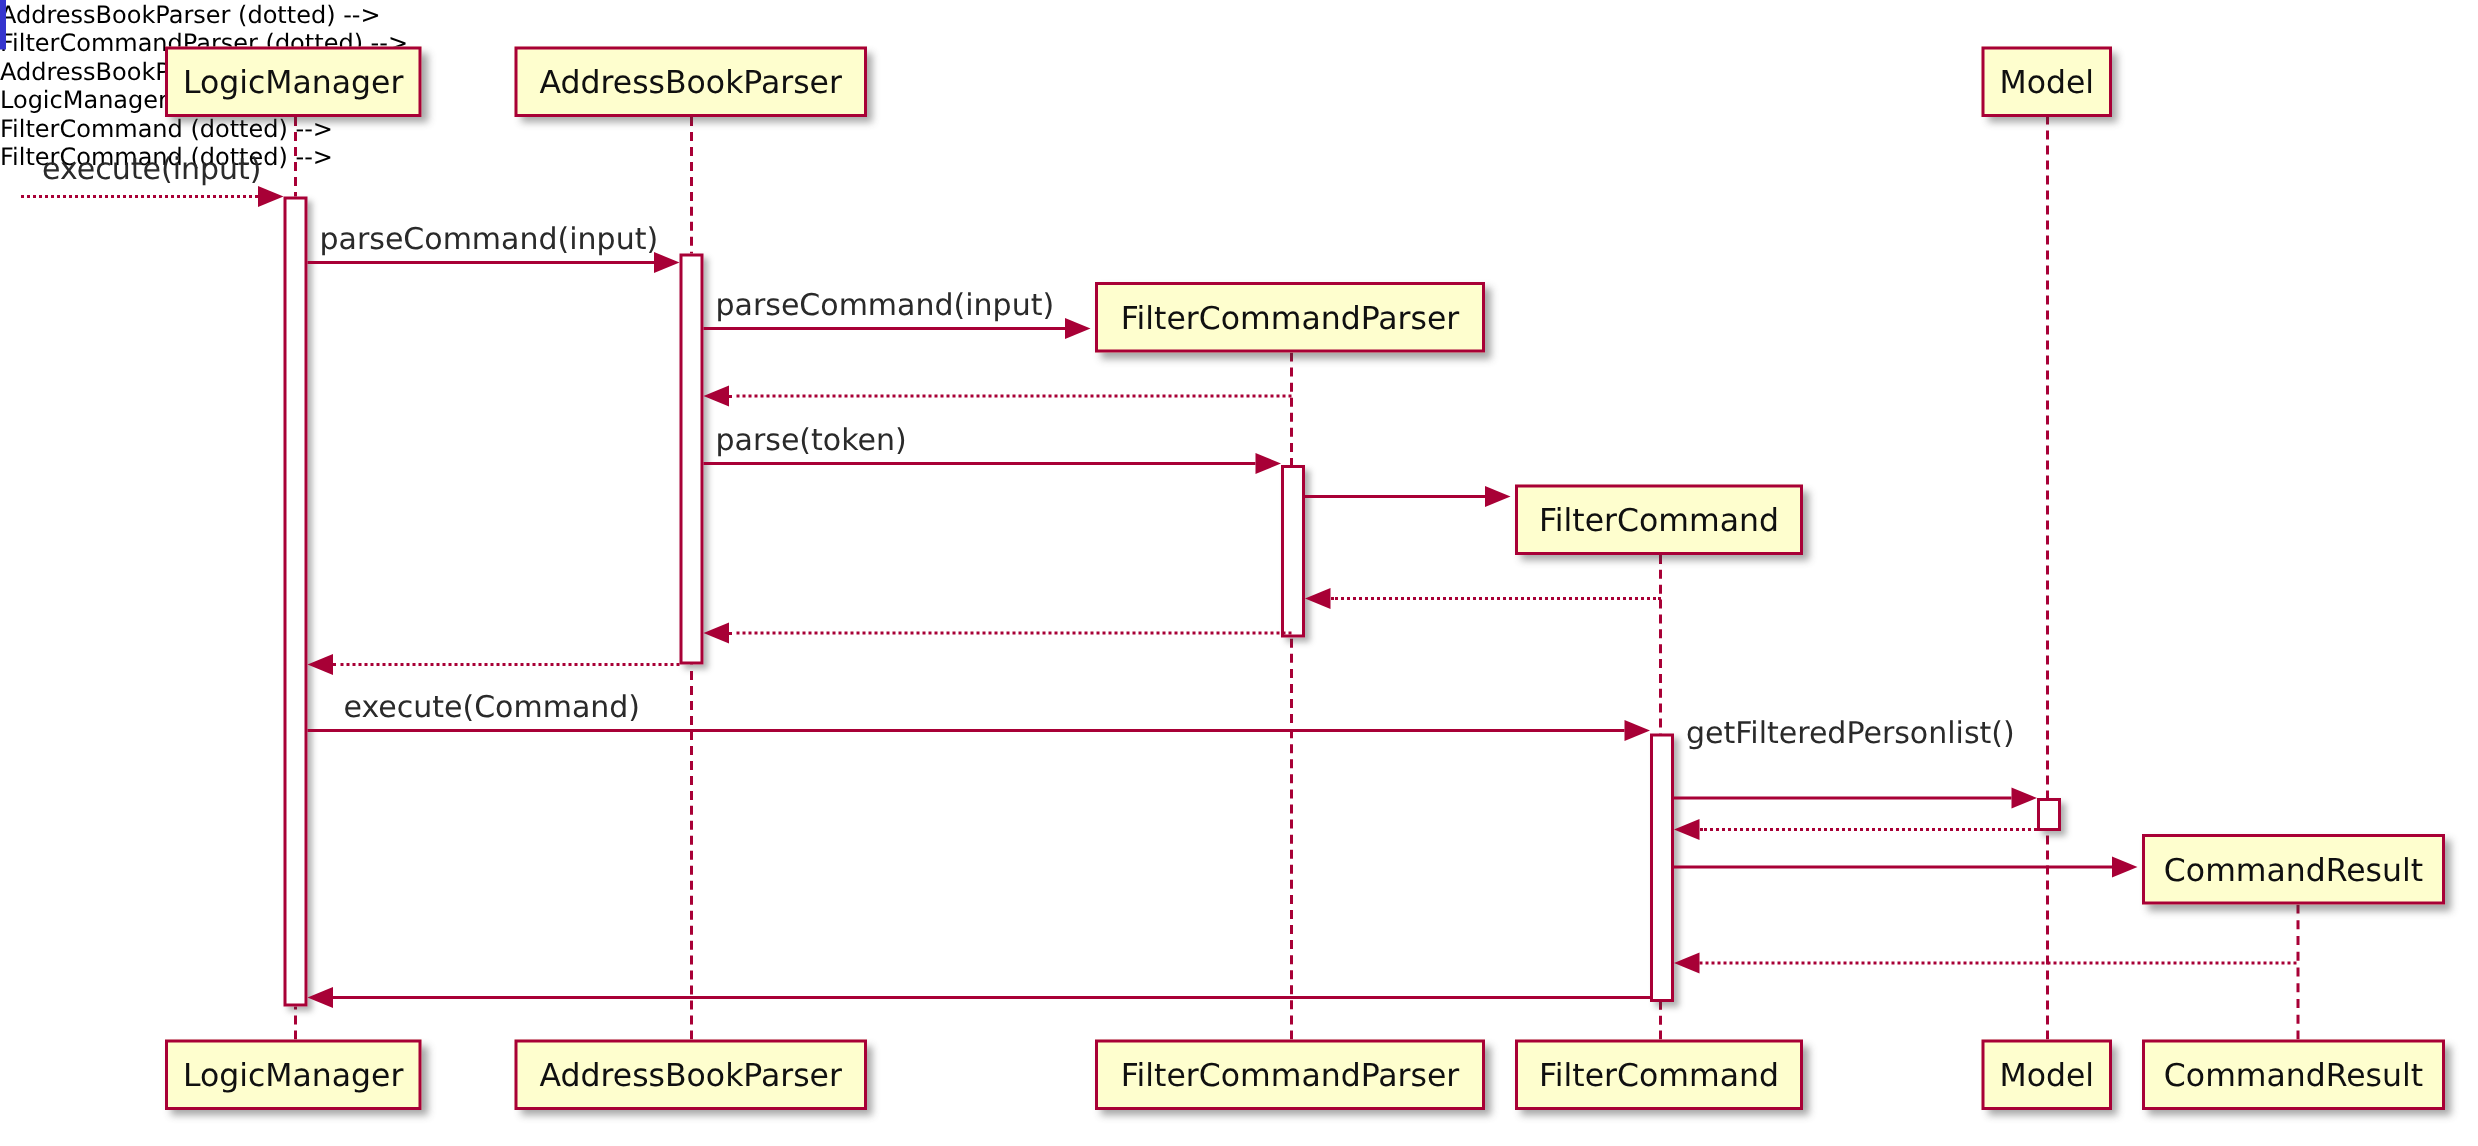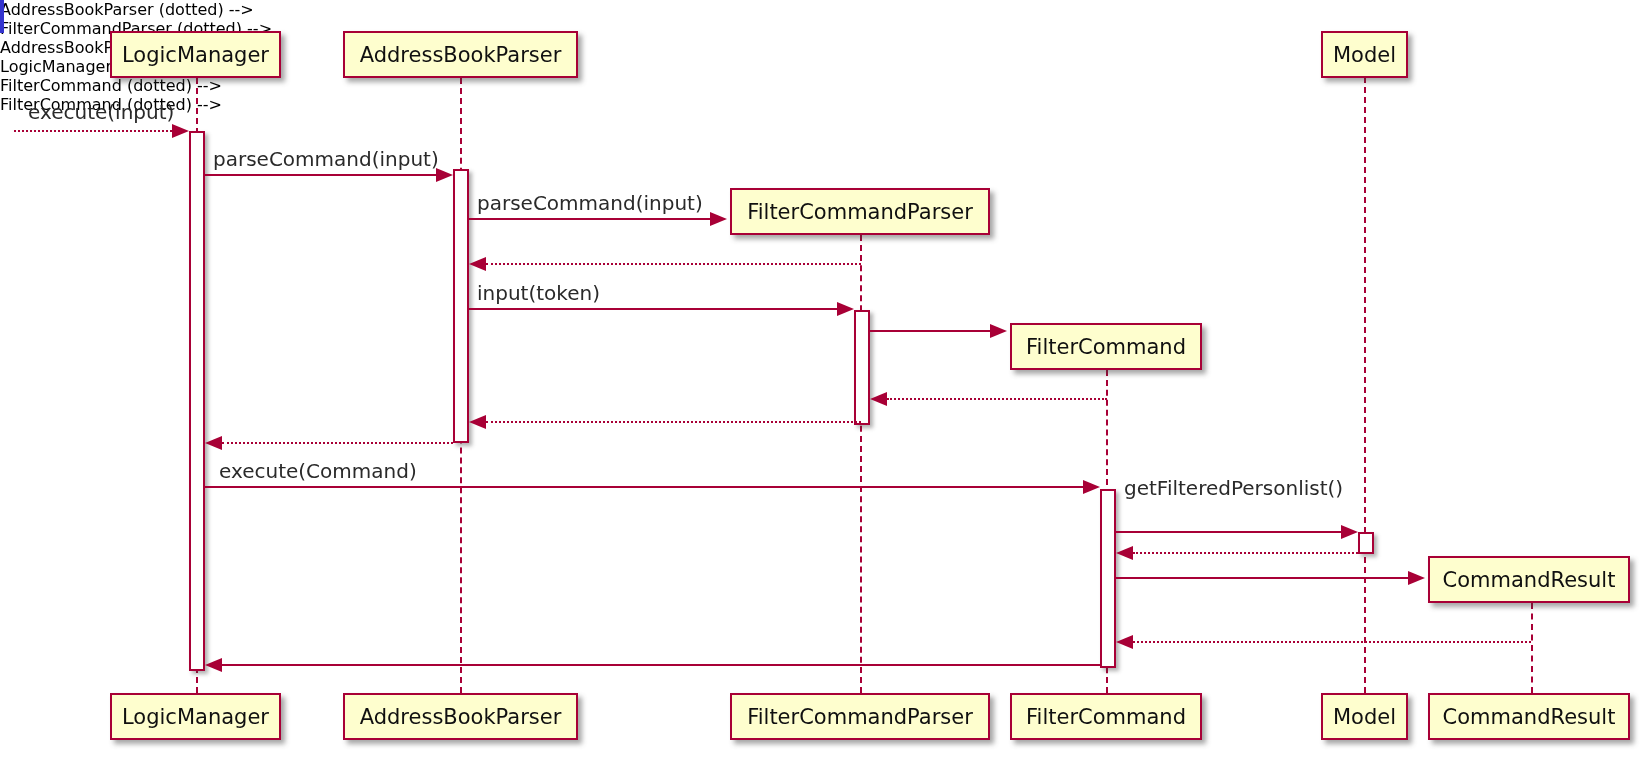--- a/index.html
+++ b/index.html
@@ -111,21 +111,21 @@
   </div>
 
    AddressBookParser (dotted) --&gt;
   <div>
     <div class="mline dotted" style="left:486px; top:263px; width:375px;"></div>
     <div class="head l" style="left:469px; top:257px;"></div>
   </div>
 
   
   <div>
-    <div class="mlabel" style="left:477px; top:280px;">input(token)</div>
+    <div class="mlabel" style="left:477px; top:280px;">parse(token)</div>
     <div class="mline" style="left:469px; top:308px; width:368px;"></div>
     <div class="head r" style="left:837px; top:302px;"></div>
   </div>
 
   
   <div>
     <div class="mline" style="left:870px; top:330px; width:120px;"></div>
     <div class="head r" style="left:990px; top:324px;"></div>
   </div>
 
@@ -142,21 +142,21 @@
   </div>
 
    LogicManager (dotted) --&gt;
   <div>
     <div class="mline dotted" style="left:222px; top:442px; width:231px;"></div>
     <div class="head l" style="left:205px; top:436px;"></div>
   </div>
 
   
   <div>
-    <div class="mlabel" style="left:219px; top:458px;">execute(Command)</div>
+    <div class="mlabel" style="left:229px; top:458px;">execute(Command)</div>
     <div class="mline" style="left:205px; top:486px; width:878px;"></div>
     <div class="head r" style="left:1083px; top:480px;"></div>
   </div>
 
   
   <div>
     <div class="mlabel" style="left:1124px; top:475px;">getFilteredPersonlist()</div>
     <div class="mline" style="left:1116px; top:531px; width:225px;"></div>
     <div class="head r" style="left:1341px; top:525px;"></div>
   </div>

